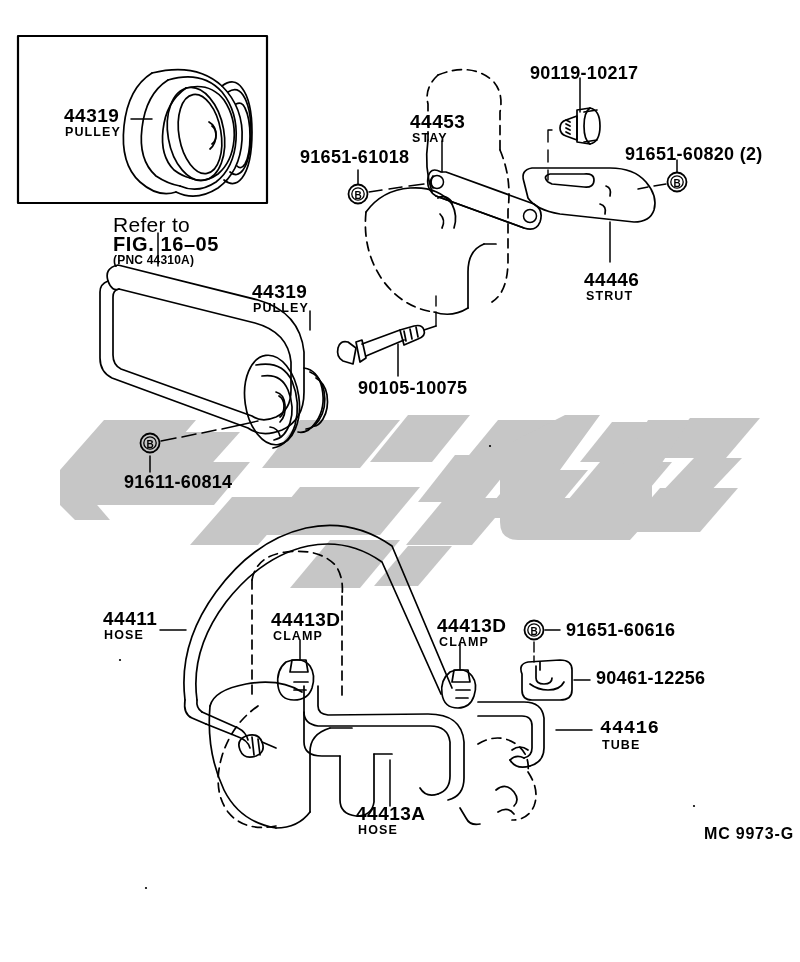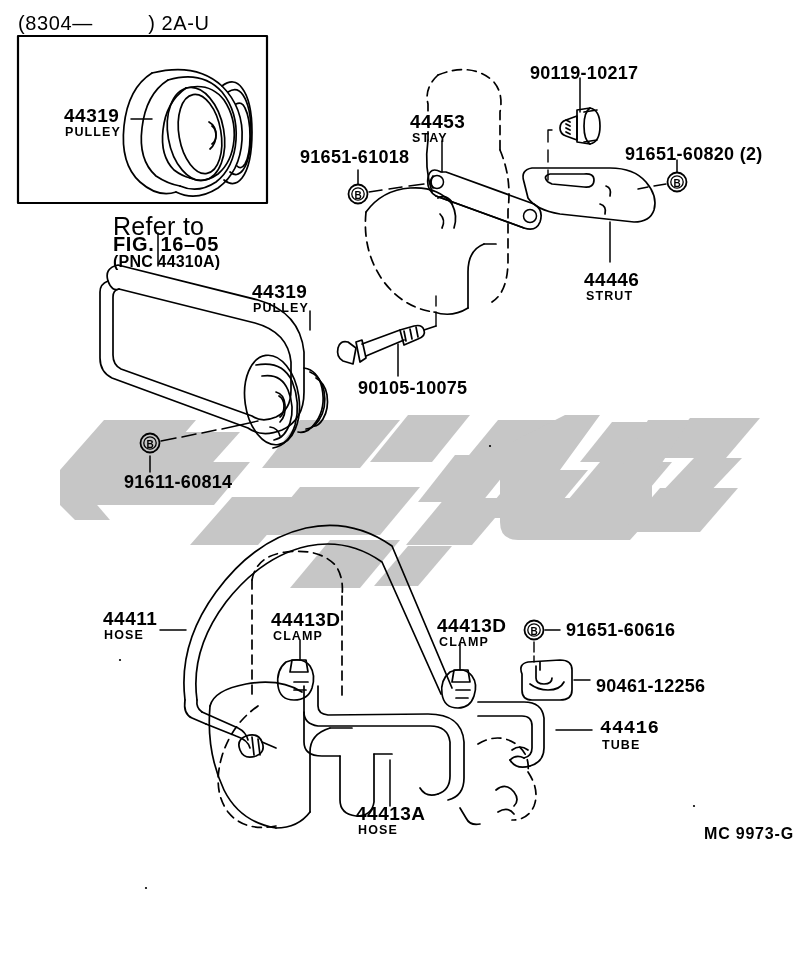--- a/index.html
+++ b/index.html
@@ -47,30 +47,30 @@
   .sub {
     font-size: 12.5px;
     font-weight: bold;
     letter-spacing: 1.1px;
   }
   .hdr {
     font-size: 20px;
     letter-spacing: 0.6px;
   }
   .refer {
-    font-size: 25px;
+    font-size: 21px;
     letter-spacing: 0.3px;
   }
   .refer2 {
     font-size: 20px;
     font-weight: bold;
     letter-spacing: 0.6px;
   }
   .pnc {
-    font-size: 16px;
+    font-size: 12px;
     font-weight: bold;
     letter-spacing: 0.2px;
   }
   .code {
     font-size: 16px;
     font-weight: bold;
     letter-spacing: 0.8px;
   }
   .wm {
     fill: #c6c6c6;
@@ -312,21 +312,20 @@
       <path d="M510 760 q6 -6 14 -2 M512 750 q8 -6 16 0"></path>
     </g>
     <line x1="556" y1="730" x2="592" y2="730" stroke-width="1.5"></line>
 
     <circle cx="146" cy="888" r="1.1" fill="#000" stroke="none"></circle>
     <circle cx="694" cy="806" r="1.1" fill="#000" stroke="none"></circle>
     <circle cx="120" cy="660" r="1.1" fill="#000" stroke="none"></circle>
     <circle cx="490" cy="446" r="1.1" fill="#000" stroke="none"></circle>
   </svg>
 
-  <div class="lbl hdr" style="left:18px; top:13px;">(8304—         ) 2A-U</div>
 
   <div class="lbl pn" style="left:64px; top:106px;">44319</div>
   <div class="lbl sub" style="left:65px; top:126px;">PULLEY</div>
 
   <div class="lbl refer" style="left:113px; top:214px;">Refer to</div>
   <div class="lbl refer2" style="left:113px; top:234px;">FIG. 16–05</div>
   <div class="lbl pnc" style="left:113px; top:254px;">(PNC 44310A)</div>
 
   <div class="lbl pn" style="left:252px; top:282px;">44319</div>
   <div class="lbl sub" style="left:253px; top:302px;">PULLEY</div>
@@ -351,21 +350,21 @@
   <div class="lbl sub" style="left:104px; top:629px;">HOSE</div>
 
   <div class="lbl pn" style="left:271px; top:610px;">44413D</div>
   <div class="lbl sub" style="left:273px; top:630px;">CLAMP</div>
 
   <div class="lbl pn" style="left:437px; top:616px;">44413D</div>
   <div class="lbl sub" style="left:439px; top:636px;">CLAMP</div>
 
   <div class="lbl pn-sm" style="left:566px; top:621px;">91651-60616</div>
 
-  <div class="lbl pn-sm" style="left:596px; top:669px;margin-top:8px;">90461-12256</div>
+  <div class="lbl pn-sm" style="left:596px; top:669px;">90461-12256</div>
 
   <div class="lbl pn" style="left:600px; top:719px;font-family:Liberation Mono, monospace;">44416</div>
   <div class="lbl sub" style="left:602px; top:739px;">TUBE</div>
 
   <div class="lbl pn" style="left:356px; top:804px;">44413A</div>
   <div class="lbl sub" style="left:358px; top:824px;">HOSE</div>
 
   <div class="lbl code" style="left:704px; top:826px;">MC 9973-G</div>
 
 </div>

